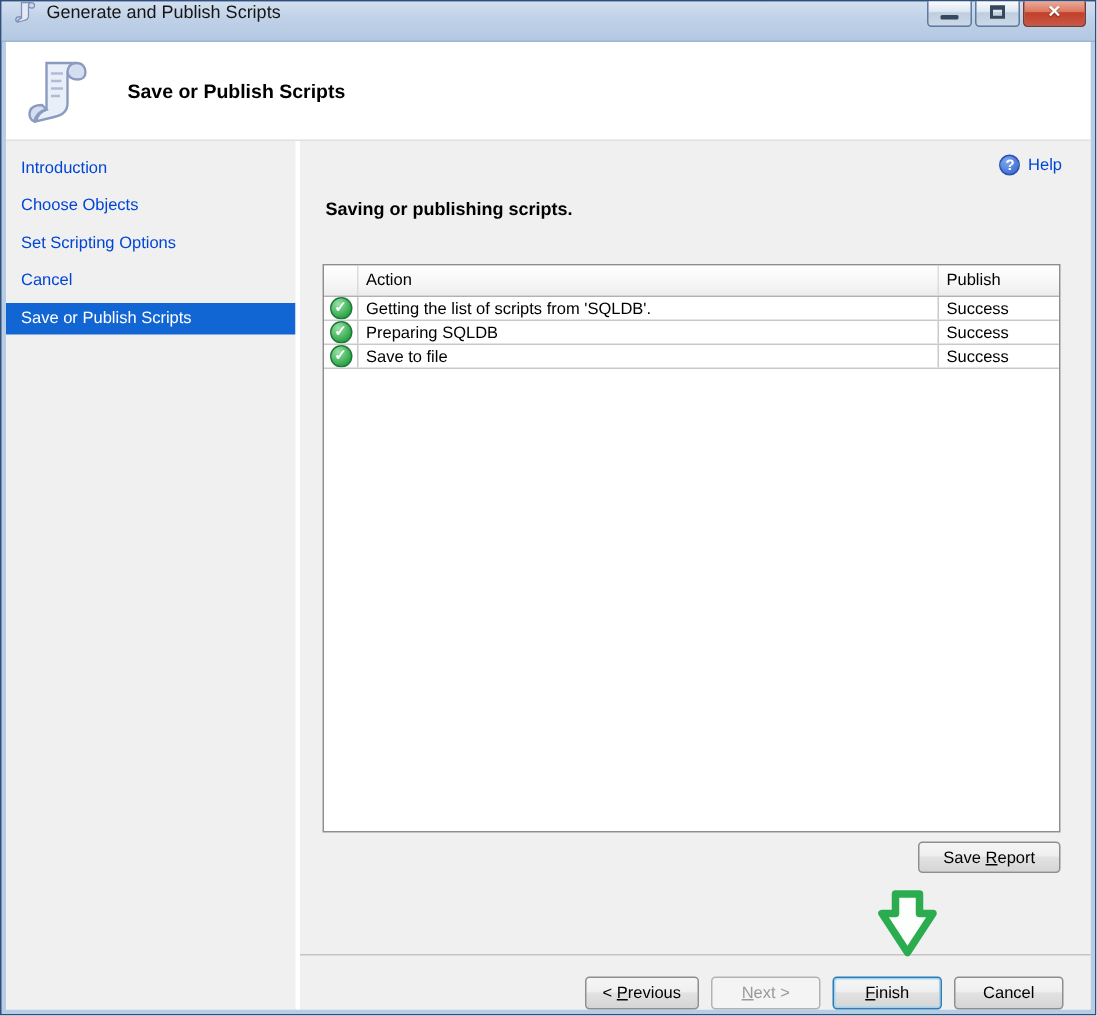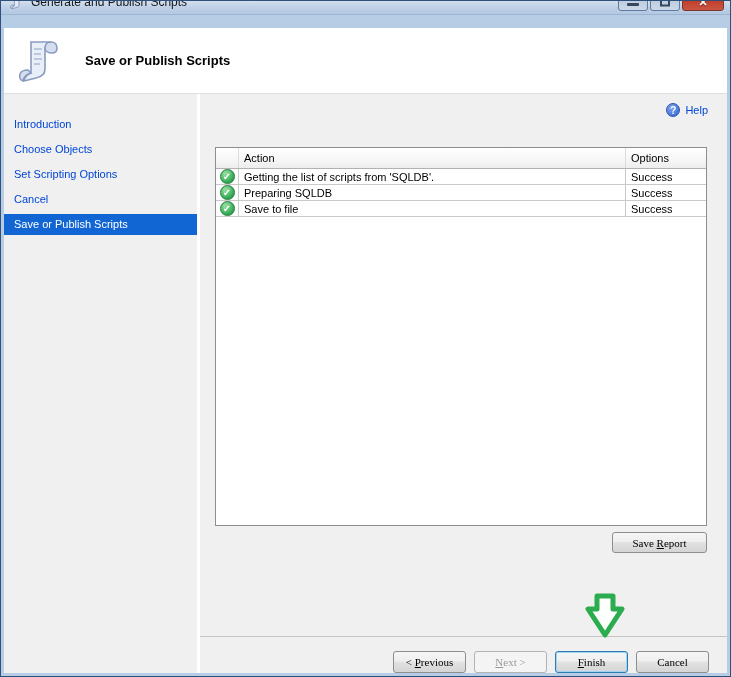--- a/index.html
+++ b/index.html
@@ -7,21 +7,21 @@
   body { font-family:"Liberation Sans", sans-serif; }
 
   .window {
     position:relative; width:731px; height:677px;
     border:1px solid #30507C; background:#B7CCE5;
     font-size:11px; color:#000; overflow:hidden;
   }
 
   
   .titlebar {
-    height:14px; display:flex; align-items:center; gap:6px;
+    height:27px; display:flex; align-items:center; gap:6px;
     padding:0 6px 12px 8px;
     background:linear-gradient(#D3DfEF, #BDD0E7 50%, #B3C8E2);
     border-bottom:1px solid #9FB4D0;
   }
   .titlebar-title { flex:1; font-size:12px; color:#151515; }
   .window-controls { display:flex; gap:2px; }
   .winbtn {
     width:30px; height:19px; border:1px solid #5E7A9C; border-radius:3px;
     background:linear-gradient(#FFFFFF, #DCE6F2 45%, #BFCEDF 50%, #CBD8E8);
     position:relative; cursor:pointer; padding:0;
@@ -47,21 +47,21 @@
     position:absolute; left:3px; right:3px; top:27px; bottom:3px;
     display:flex; flex-direction:column; background:#F0F0F0;
   }
   .header-band {
     flex:0 0 66px; background:#FFFFFF; border-bottom:1px solid #DFDFDF;
     display:flex; align-items:center; gap:24px; padding-left:13px;
   }
   .header-band h1 { font-size:13px; font-weight:bold; }
 
   .body { flex:1; display:flex; min-height:0; }
-  .sidebar { width:193px; background:#F0F0F0; padding-top:20px; }
+  .sidebar { width:193px; background:#F0F0F0; padding-top:8px; }
   .sidebar-item {
     height:21px; line-height:21px; margin-bottom:4px; padding-left:10px;
     color:#0046D5; cursor:pointer; white-space:nowrap;
   }
   .sidebar-item.selected { background:#1266D4; color:#FFFFFF; }
   .divider { width:3px; background:#FFFFFF; }
 
   .content { flex:1; min-width:0; display:flex; flex-direction:column; background:#F0F0F0; }
 
   .help-row { display:flex; justify-content:flex-end; padding:9px 19px 0 0; }
@@ -107,21 +107,21 @@
     border:1px solid #1F7A38; color:#FFF; font-size:10px; font-weight:bold;
     line-height:13px; text-align:center;
   }
 
   .report-row { margin:6px 0 0 15px; width:492px; display:flex; justify-content:flex-end; }
 
   
   .btn {
     height:22px; min-width:73px; padding:0 11px; border:1px solid #8E8E8E; border-radius:3px;
     background:linear-gradient(#F5F5F5, #EFEFEF 45%, #E2E2E2 50%, #D5D5D5);
-    font-family:Liberation Serif, serif; font-size:11px; color:#000; cursor:pointer;
+    font-family:Liberation Sans, sans-serif; font-size:11px; color:#000; cursor:pointer;
   }
   .btn:disabled {
     background:#F4F4F4; border-color:#B0B4B8; color:#9A9A9A; cursor:default;
   }
   .btn-focused { border-color:#2D7CB5; box-shadow:inset 0 0 0 1px #9FD3F0; }
   .btn-save-report { height:21px; min-width:95px; }
 
   .spacer { flex:1; }
   .footer-sep { height:1px; background:#C4C4C4; }
   .footer { display:flex; justify-content:flex-end; gap:8px; padding:14px 18px 0 0; }
@@ -202,26 +202,27 @@
 
       <section class="content">
 
         <div class="help-row">
           <a class="help-link">
             <span class="help-icon">?</span>
             <span>Help</span>
           </a>
         </div>
 
+        <div class="heading">Saving or publishing scripts.</div>
 
         <div class="table">
           <div class="thead">
             <div class="th"></div>
             <div class="th">Action</div>
-            <div class="th">Options</div>
+            <div class="th">Publish</div>
           </div>
           <div>
               <div class="trow">
     <div class="td icon-cell">
       <span class="check-icon">✓</span>
     </div>
     <div class="td">Getting the list of scripts from 'SQLDB'.</div>
     <div class="td">Success</div>
   </div>
               <div class="trow">

